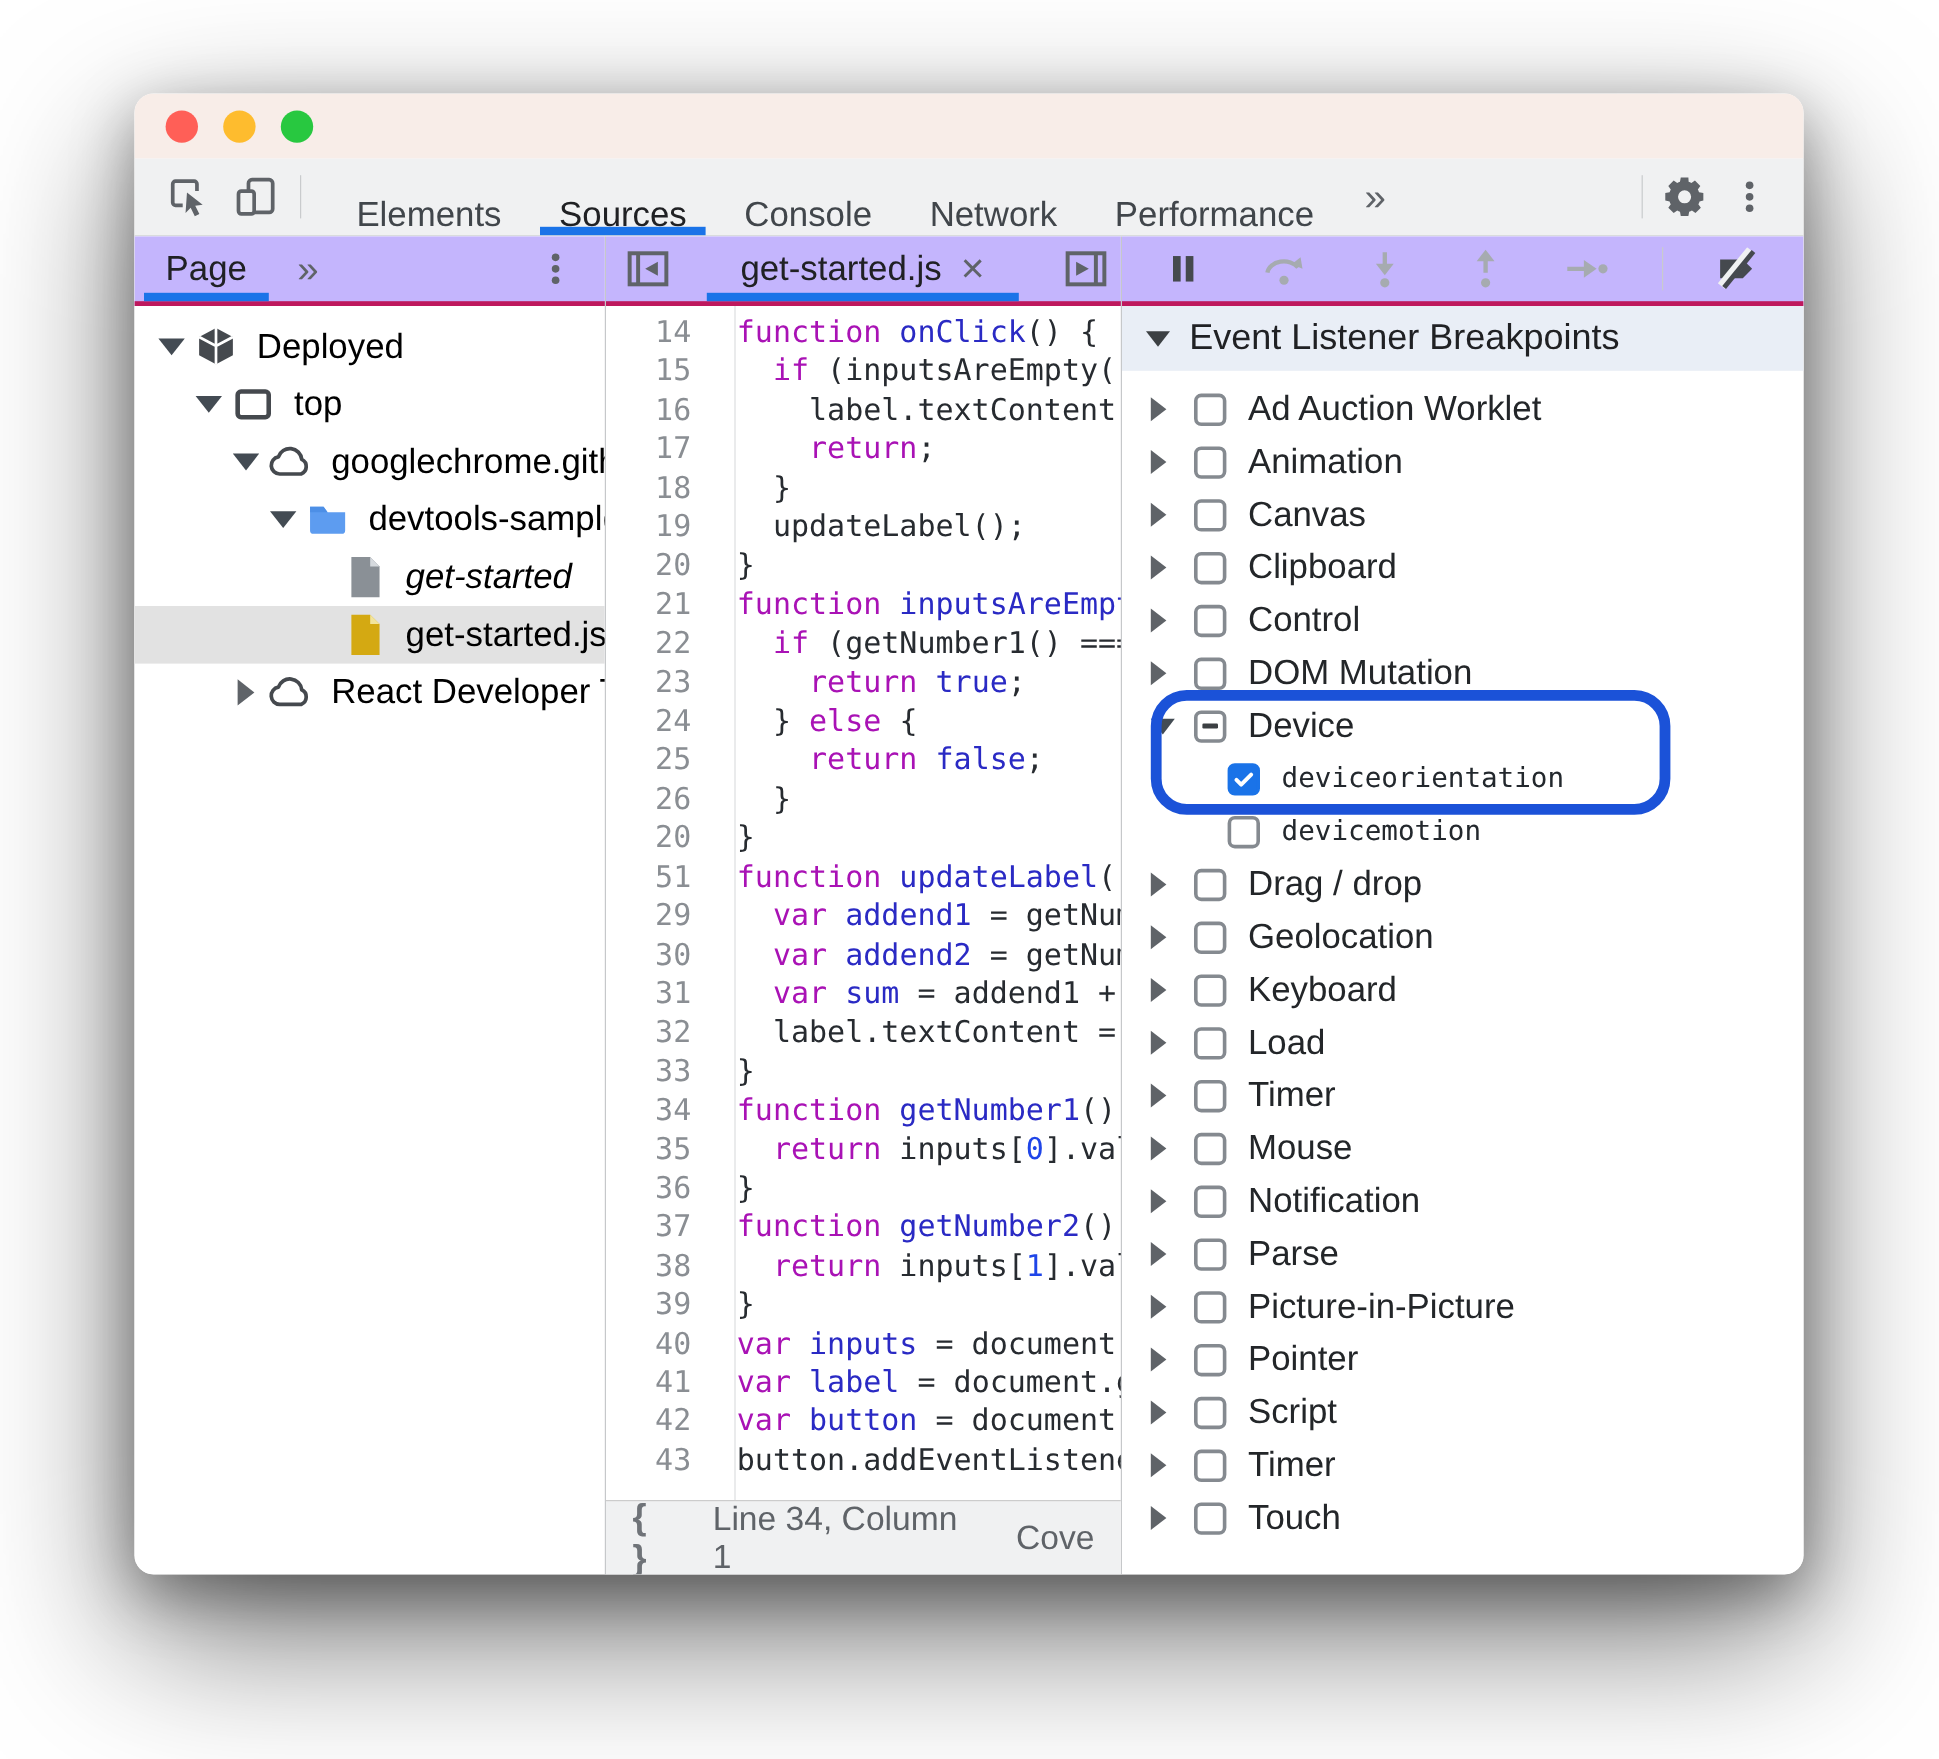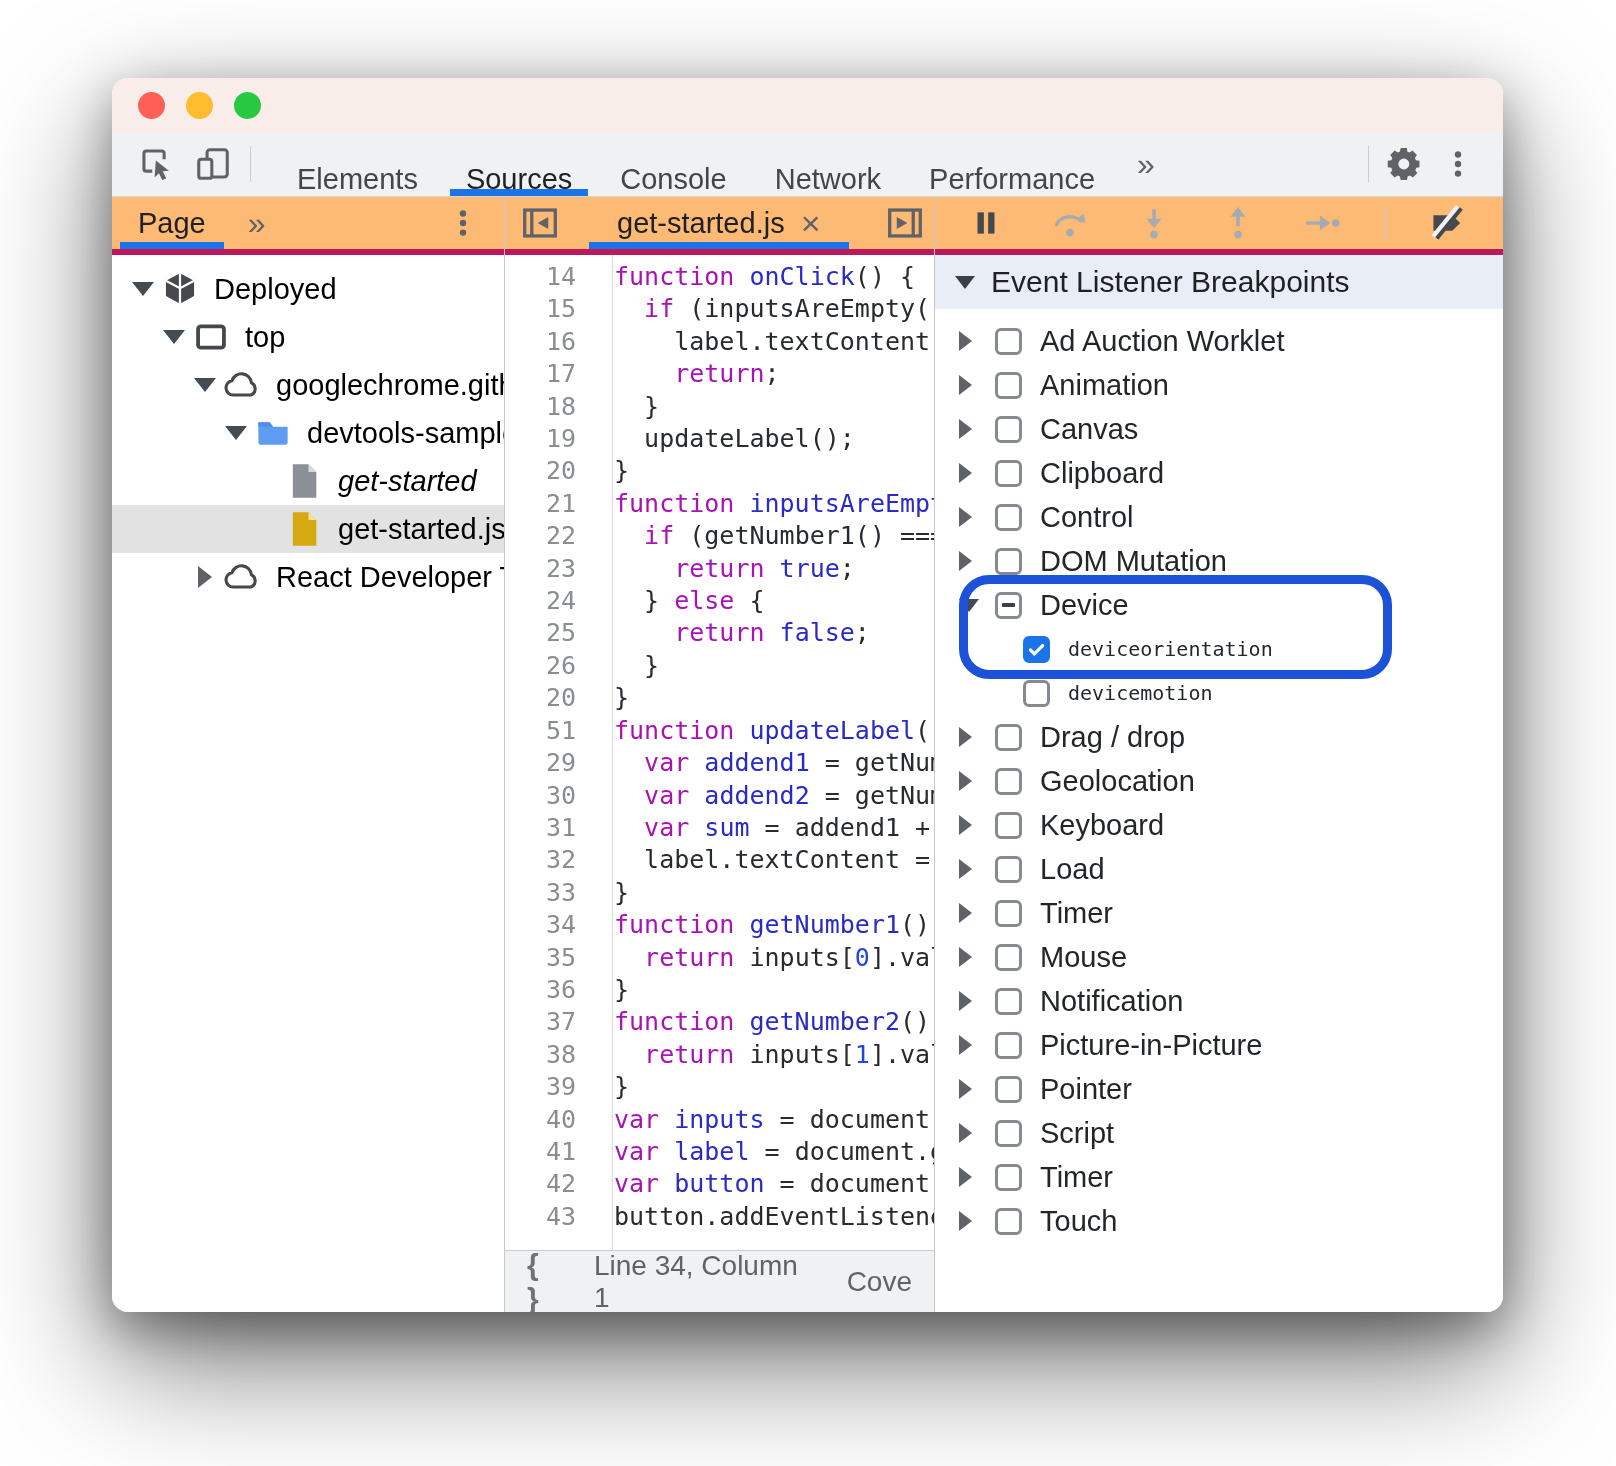--- a/index.html
+++ b/index.html
@@ -20,21 +20,21 @@
   .tb-icon{width:42px;height:42px;display:flex;align-items:center;justify-content:center;flex:none;}
   .v-div{width:1px;height:36px;background:#c9cbcd;margin:0 16px;flex:none;}
   .tabs{display:flex;height:100%;margin-left:6px;}
   .tab{position:relative;display:flex;align-items:flex-end;padding:0 24px;font-size:29px;color:#41464b;}
   .tab.active{color:#202124;}
   .tab.active::after{content:"";position:absolute;left:8px;right:8px;bottom:0;height:7px;background:#1a73e8;}
   .chev{font-size:32px;color:#5f6368;padding:0 18px;}
   .spacer{flex:1;}
   
   .main{flex:1;display:flex;min-height:0;}
-  .panel-head{height:58px;background:#fdba74;border-bottom:6px solid #be185d;flex:none;
+  .panel-head{height:58px;background:#c4b5fd;border-bottom:4px solid #be185d;flex:none;
               display:flex;align-items:center;}
   
   .sidebar{width:393px;flex:none;border-right:1px solid #c6c8ca;display:flex;flex-direction:column;background:#fff;}
   .side-tab{position:relative;height:100%;display:flex;align-items:center;padding:0 24px;font-size:29px;color:#202124;margin-left:2px;}
   .side-tab::after{content:"";position:absolute;left:6px;right:6px;bottom:0;height:7px;background:#1a73e8;}
   .kebab{margin-left:auto;margin-right:20px;}
   .tree{flex:1;overflow:hidden;padding-top:10px;}
   .tree-row{height:48px;display:flex;align-items:center;font-size:29px;color:#000000;white-space:nowrap;overflow:hidden;}
   .tree-row.selected{background:#e2e2e2;}
   .t-exp{width:34px;flex:none;display:flex;justify-content:center;}
@@ -64,21 +64,21 @@
   .section-head{height:54px;background:#e9eef6;display:flex;align-items:center;gap:16px;
                 padding-left:20px;font-size:30px;color:#202124;flex:none;}
   .sh-tri{width:0;height:0;border-left:10px solid transparent;border-right:10px solid transparent;border-top:13px solid #3c4043;}
   .bp-list{flex:1;overflow:hidden;position:relative;padding-top:10px;}
   .bp-row{height:44px;display:flex;align-items:center;padding-left:24px;font-size:29px;color:#232629;}
   .bp-row .b-exp{width:36px;flex:none;display:flex;justify-content:flex-start;}
   .bp-row .tri-right{border-top-width:10px;border-bottom-width:10px;border-left-width:13px;}
   .bp-row .tri-down{border-left-width:10px;border-right-width:10px;border-top-width:13px;}
   .bp-row.child{padding-left:88px;}
   .bp-label{margin-left:18px;white-space:nowrap;}
-  .bp-label.mono{font-family:"DejaVu Sans Mono",monospace;font-size:20px;color:#23282d;}
+  .bp-label.mono{font-family:"DejaVu Sans Mono",monospace;font-size:23px;color:#23282d;}
   .cbx{width:27px;height:27px;border-radius:6px;flex:none;position:relative;
        border:3px solid #858a90;background:#fff;display:flex;align-items:center;justify-content:center;}
   .cbx.checked{background:#1a73e8;border-color:#1a73e8;}
   .cbx.indet::after{content:"";width:13px;height:4px;background:#3c4043;border-radius:1px;}
   .highlight-box{position:absolute;left:24px;width:433px;height:104px;border:9px solid #1b52d8;
                  border-radius:30px;pointer-events:none;z-index:3;}
   svg{display:block;}
 </style>
 </head>
 <body>
@@ -458,20 +458,27 @@
                 <div class="tri-right"></div>
               </div>
               <div class="cbx"></div>
               <span class="bp-label">Notification</span>
             </div>
             <div class="bp-row">
               <div class="b-exp">
                 <div class="tri-right"></div>
               </div>
               <div class="cbx"></div>
+              <span class="bp-label">Parse</span>
+            </div>
+            <div class="bp-row">
+              <div class="b-exp">
+                <div class="tri-right"></div>
+              </div>
+              <div class="cbx"></div>
               <span class="bp-label">Picture-in-Picture</span>
             </div>
             <div class="bp-row">
               <div class="b-exp">
                 <div class="tri-right"></div>
               </div>
               <div class="cbx"></div>
               <span class="bp-label">Pointer</span>
             </div>
             <div class="bp-row">

